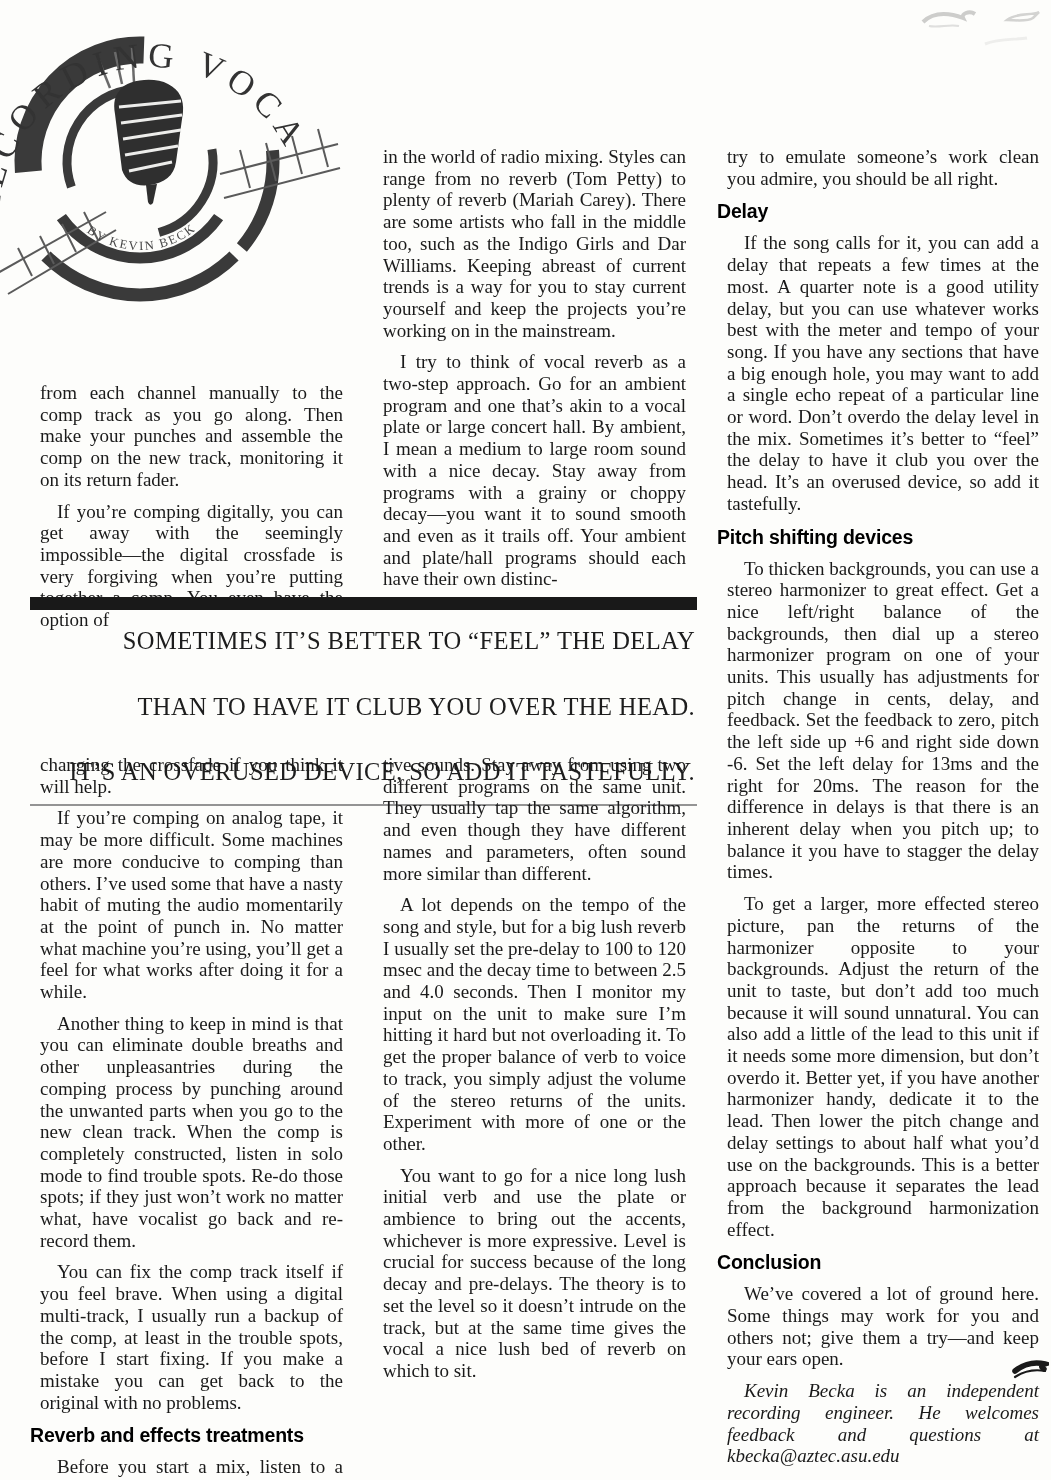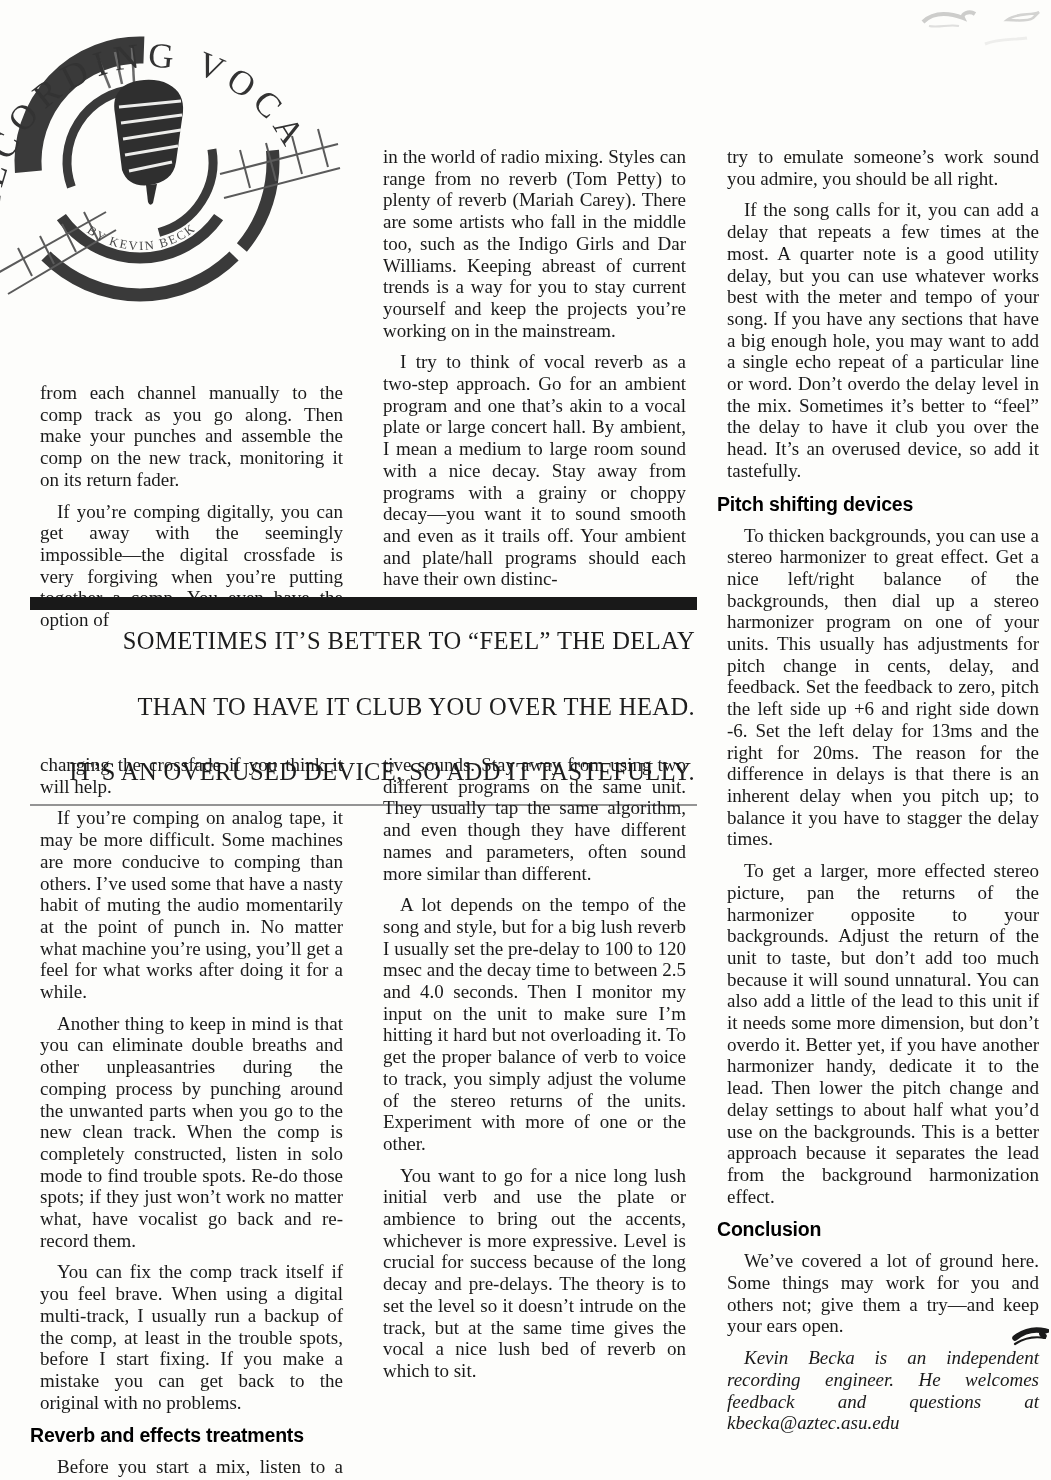--- a/index.html
+++ b/index.html
@@ -116,21 +116,22 @@
 
 <div id="col1-top" class="col">
     <p class="body-para">from each channel manually to the comp track as you go along. Then make your punches and assemble the comp on the new track, monitoring it on its return fader.</p>
     <p class="body-para indent">If you’re comping digitally, you can get away with the seemingly impossible—the digital crossfade is very forgiving when you’re putting together a comp. You even have the option of</p>
   </div>
 <div id="col2-top" class="col">
     <p class="body-para">in the world of radio mixing. Styles can range from no reverb (Tom Petty) to plenty of reverb (Mariah Carey). There are some artists who fall in the middle too, such as the Indigo Girls and Dar Williams. Keeping abreast of current trends is a way for you to stay current yourself and keep the projects you’re working on in the mainstream.</p>
     <p class="body-para indent">I try to think of vocal reverb as a two-step approach. Go for an ambient program and one that’s akin to a vocal plate or large concert hall. By ambient, I mean a medium to large room sound with a nice decay. Stay away from programs with a grainy or choppy decay—you want it to sound smooth and even as it trails off. Your ambient and plate/hall programs should each have their own distinc-</p>
   </div>
 <div id="col3" class="col">
-    <p class="body-para">try to emulate someone’s work sound you admire, you should be all right.</p>
+    <p class="body-para">try to emulate someone’s work clean you admire, you should be all right.</p>
+    <h3 class="col-heading">Delay</h3>
     <p class="body-para indent">If the song calls for it, you can add a delay that repeats a few times at the most. A quarter note is a good utility delay, but you can use whatever works best with the meter and tempo of your song. If you have any sections that have a big enough hole, you may want to add a single echo repeat of a particular line or word. Don’t overdo the delay level in the mix. Sometimes it’s better to “feel” the delay to have it club you over the head. It’s an overused device, so add it tastefully.</p>
     <h3 class="col-heading">Pitch shifting devices</h3>
     <p class="body-para indent">To thicken backgrounds, you can use a stereo harmonizer to great effect. Get a nice left/right balance of the backgrounds, then dial up a stereo harmonizer program on one of your units. This usually has adjustments for pitch change in cents, delay, and feedback. Set the feedback to zero, pitch the left side up +6 and right side down -6. Set the left delay for 13ms and the right for 20ms. The reason for the difference in delays is that there is an inherent delay when you pitch up; to balance it you have to stagger the delay times.</p>
     <p class="body-para indent">To get a larger, more effected stereo picture, pan the returns of the harmonizer opposite to your backgrounds. Adjust the return of the unit to taste, but don’t add too much because it will sound unnatural. You can also add a little of the lead to this unit if it needs some more dimension, but don’t overdo it. Better yet, if you have another harmonizer handy, dedicate it to the lead. Then lower the pitch change and delay settings to about half what you’d use on the backgrounds. This is a better approach because it separates the lead from the background harmonization effect.</p>
     <h3 class="col-heading">Conclusion</h3>
     <p class="body-para indent">We’ve covered a lot of ground here. Some things may work for you and others not; give them a try—and keep your ears open.</p>
     <div class="endmark"><svg width="38" height="24" viewBox="0 0 38 24">
         <g fill="none" stroke="#1a1a1a" stroke-linecap="round">
           <path d="M4,13 Q18,2 34,6 Q28,8 33,11" stroke-width="5.5"></path>
           <path d="M4,19 Q18,10 34,13" stroke-width="2.2"></path>

